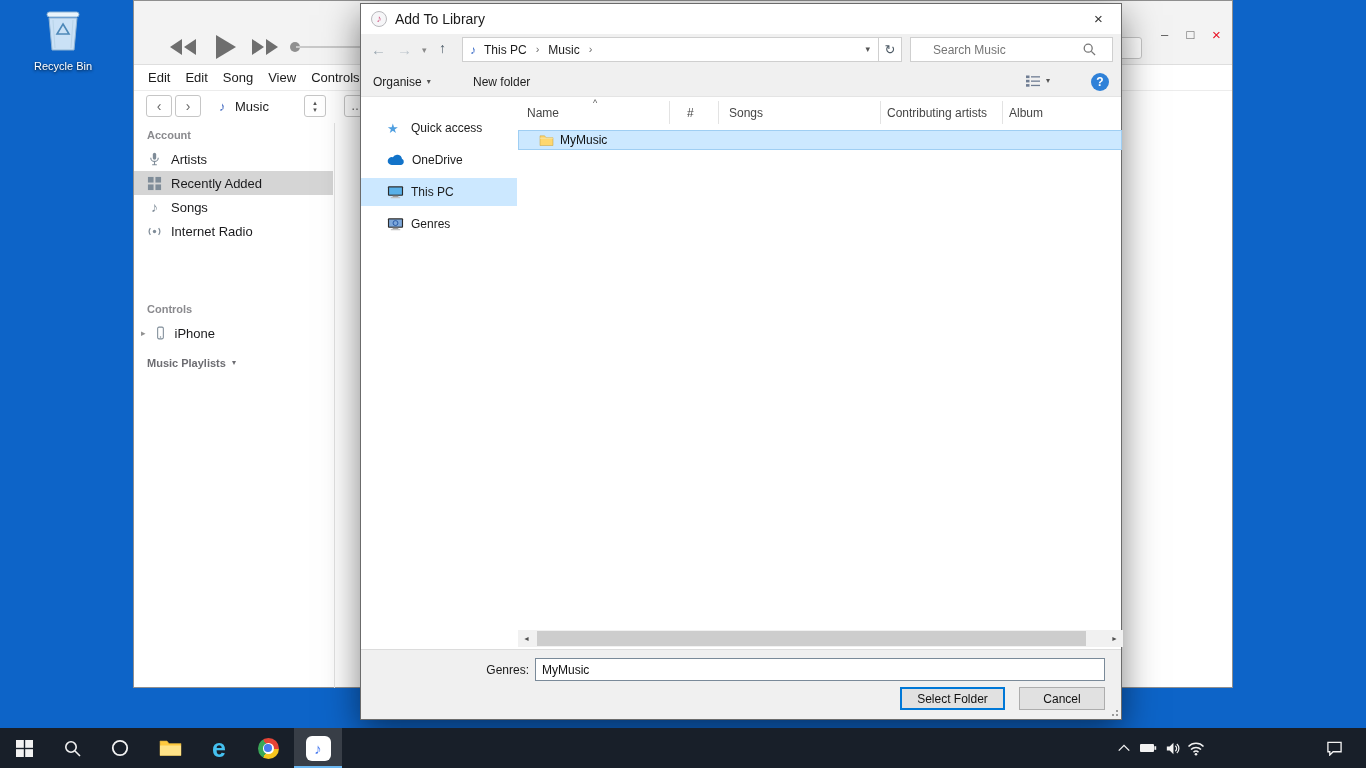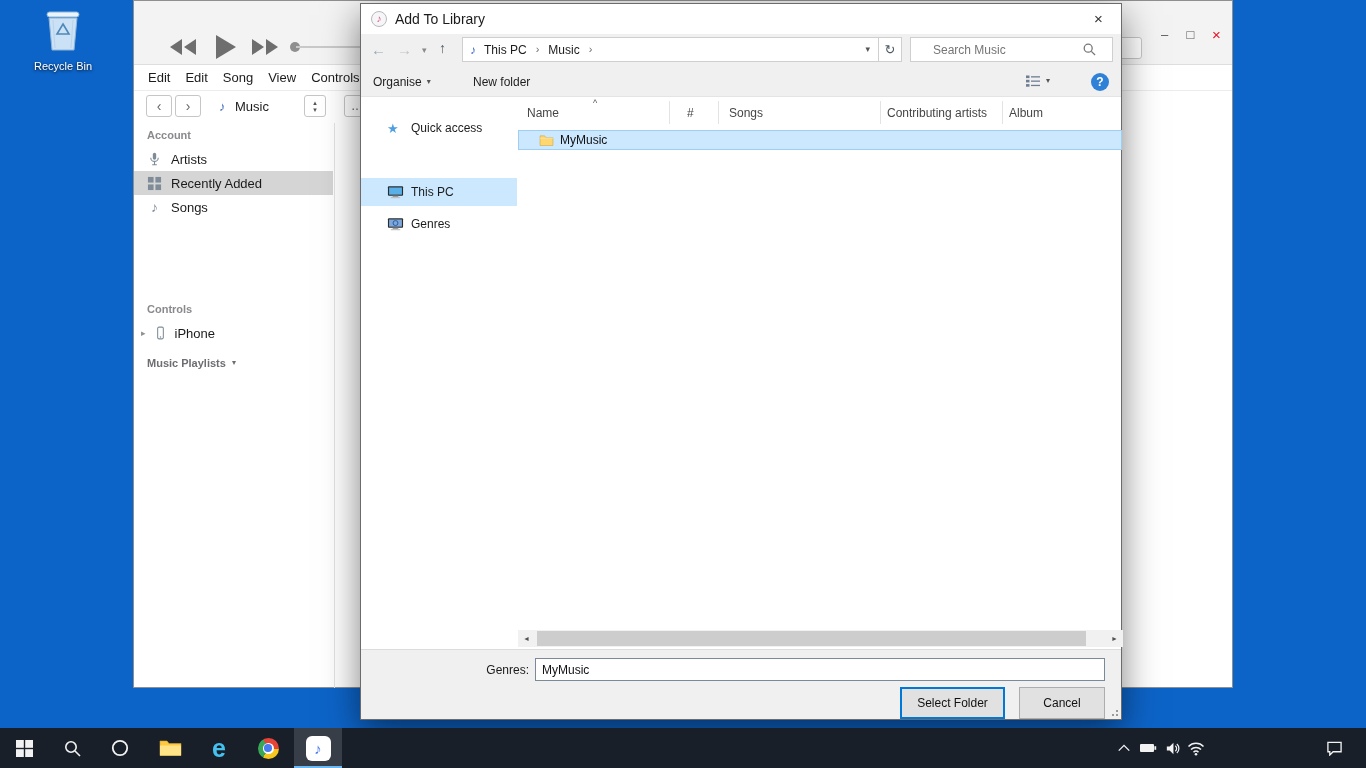--- a/index.html
+++ b/index.html
@@ -24,21 +24,21 @@
   
   .dlg{left:360px;top:3px;width:762px;height:717px;background:#f0f0f0;border:1px solid #6b6b6b;box-shadow:0 12px 34px rgba(0,0,0,.5)}
   .dlg-title{left:0;top:0;width:760px;height:30px;background:#fff;display:flex;align-items:center;padding-left:10px;gap:8px}
   .addr{background:#fff;border:1px solid #cfcfcf;display:flex;align-items:center;font-size:12px;color:#1c1c1c}
   .crumb{padding:0 4px;cursor:default}
   .sep{color:#6d6d6d;padding:0 5px;font-size:11px}
   .tool-btn{display:flex;align-items:center;gap:5px;font-size:12px;color:#1e1e1e}
   .navitem{left:0;width:156px;height:28px;display:flex;align-items:center;padding-left:26px;gap:7px;font-size:12px;color:#1c1c1c}
   .navitem.sel{background:#cce8ff}
   .col{top:97px;height:23px;display:flex;align-items:center;font-size:12px;color:#464646;border-right:1px solid #e3e3e3;padding-left:6px;background:#fff}
-  .fbtn{height:32px;background:#e1e1e1;display:flex;align-items:center;justify-content:center;font-size:12px;color:#111}
+  .fbtn{height:23px;background:#e1e1e1;display:flex;align-items:center;justify-content:center;font-size:12px;color:#111}
   
   .taskbar{left:0;top:728px;width:1366px;height:40px;background:#181f29}
   .tb-btn{top:0;width:48px;height:40px;display:flex;align-items:center;justify-content:center}
   .tb-btn.active{background:rgba(255,255,255,.14)}
   .tb-underline{left:0;bottom:0;width:48px;height:2px;background:#6cb8f2}
   .chrome-outer{width:21px;height:21px;border-radius:50%;background:conic-gradient(from -30deg,#e64436 0 120deg,#f6c51e 120deg 240deg,#3aa757 240deg 360deg);display:flex;align-items:center;justify-content:center}
   .chrome-mid{width:11px;height:11px;border-radius:50%;background:#fff;display:flex;align-items:center;justify-content:center}
   .chrome-core{width:7.5px;height:7.5px;border-radius:50%;background:#4a7cf0}
   input{font-family:"Liberation Sans",sans-serif}
 </style>
@@ -129,20 +129,27 @@
           <rect x="9" y="1" width="6" height="6" fill="#7f8c98"></rect>
           <rect x="1" y="9" width="6" height="6" fill="#7f8c98"></rect>
           <rect x="9" y="9" width="6" height="6" fill="#7f8c98"></rect>
         </svg>
       <span>Recently Added</span>
     </div>
     <div class="it-row">
       <span class="glyph" style="font-size:14px;color:#7f8c98;width:15px;text-align:center">♪</span>
       <span>Songs</span>
     </div>
+    <div class="it-row">
+      <svg width="15" height="15" viewBox="0 0 16 16">
+          <circle cx="8" cy="8" r="1.8" fill="#7f8c98"></circle>
+          <path d="M3.6 4.4 a6 6 0 0 0 0 7.2 M12.4 4.4 a6 6 0 0 1 0 7.2" stroke="#7f8c98" stroke-width="1.3" fill="none"></path>
+        </svg>
+      <span>Internet Radio</span>
+    </div>
   </div>
 
   <div class="abs side-head" style="left:13px;top:302px">Controls</div>
   <div class="abs flex" style="left:0;top:320px;width:199px;height:24px;gap:8px">
     <span class="glyph" style="margin-left:7px;font-size:9px;color:#909090">▸</span>
     <svg width="13" height="16" viewBox="0 0 16 16">
         <rect x="4.5" y="0.8" width="7" height="14.4" rx="1.6" stroke="#7f8c98" stroke-width="1.3" fill="none"></rect>
         <circle cx="8" cy="13" r="0.9" fill="#7f8c98"></circle>
       </svg>
     <span style="font-size:13px;color:#1b1b1d">iPhone</span>
@@ -212,20 +219,26 @@
       <span class="glyph">?</span>
     </div>
   <div class="abs" style="left:0;top:92px;width:760px;height:1px;background:#e4e4e4"></div>
 
   <div class="abs" style="left:0;top:93px;width:760px;height:552px;background:#fff"></div>
 
   <div class="abs navitem" style="top:110px">
     <span class="glyph" style="font-size:13px;color:#4f9fe0;width:17px">★</span>
     <span>Quick access</span>
   </div>
+  <div class="abs navitem" style="top:142px">
+    <svg width="18" height="12" viewBox="0 0 20 13">
+        <path d="M5.2 12 a4.4 4.4 0 1 1 1.3-8.6 A5.4 5.4 0 0 1 16.6 5.2 A3.6 3.6 0 0 1 15.8 12 z" fill="#1273c9"></path>
+      </svg>
+    <span>OneDrive</span>
+  </div>
   <div class="abs navitem sel" style="top:174px">
     <svg width="17" height="14" viewBox="0 0 18 14">
         <rect x="1" y="1" width="16" height="10" rx="1" fill="#2b2b2b"></rect>
         <rect x="2.2" y="2.2" width="13.6" height="7.6" fill="#59b0e8"></rect>
         <rect x="6" y="11" width="6" height="1.4" fill="#9a9a9a"></rect>
         <rect x="4" y="12.4" width="10" height="1.2" fill="#bdbdbd"></rect>
       </svg>
     <span>This PC</span>
   </div>
   <div class="abs navitem" style="top:206px">

